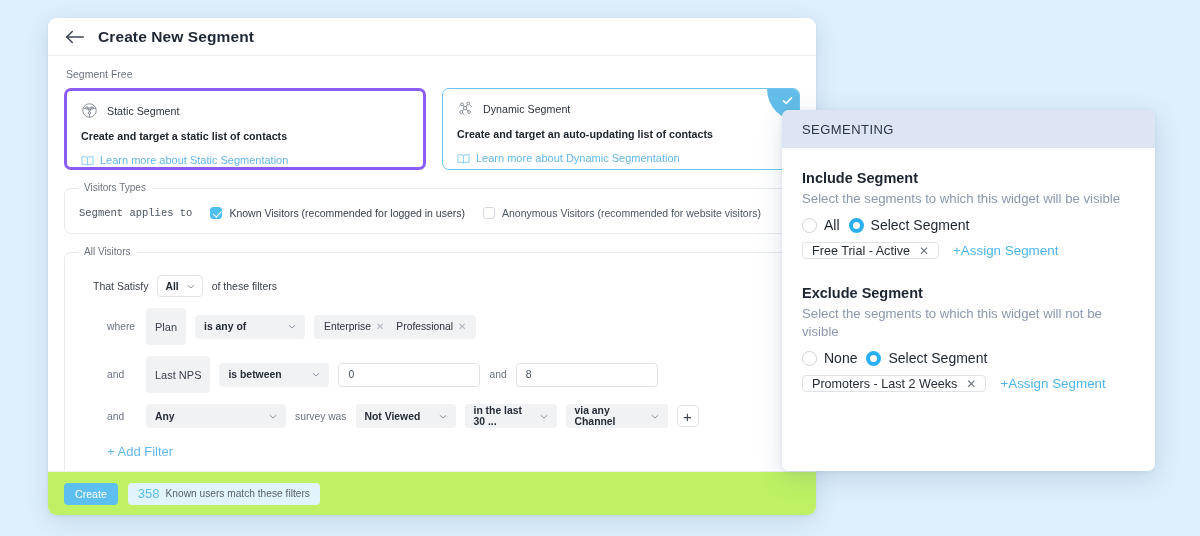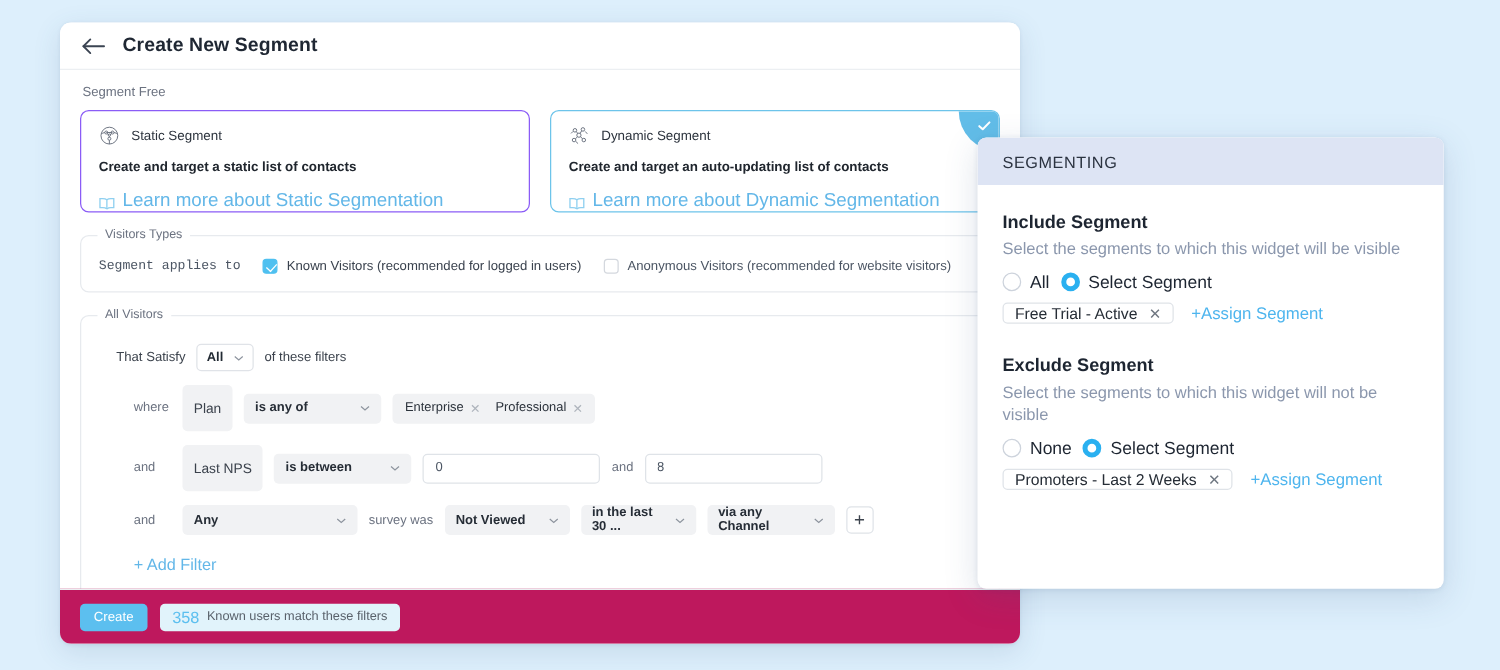--- a/index.html
+++ b/index.html
@@ -35,31 +35,31 @@
   .card-body{ padding:10px 16px 0 16px; }
 
   .section-label{
     font-size:10.5px; color:#6b7280; margin:2px 0 8px 2px;
   }
 
   
   .seg-types{ display:flex; gap:16px; }
   .seg-card{
     position:relative; flex:1 1 0; height:82px;
-    border:1px solid #8b5cf6; border-radius:7px; background:#fff;
+    border:3px solid #8b5cf6; border-radius:7px; background:#fff;
     padding:11px 14px 0 14px; overflow:hidden; cursor:pointer;
   }
   .seg-card.selected{ border:1px solid #6dc4ea; }
   .seg-card-top{ display:flex; align-items:center; gap:9px; }
   .seg-icon{ width:17px; height:17px; flex:0 0 auto; color:#6b7280; }
   .seg-card-title{ font-size:10.7px; color:#2c333d; }
   .seg-card-desc{ font-size:10.7px; color:#20262e; font-weight:bold; margin-top:11px; }
   .seg-learn{
     display:flex; align-items:center; gap:6px; margin-top:12px;
-    font-size:15px; color:#63b7e8; cursor:pointer;text-align:right;
+    font-size:11px; color:#63b7e8; cursor:pointer;text-align:right;
   }
   .book-icon{ width:13px; height:11px; flex:0 0 auto; color:#8fd0f0; }
   .check-badge{
     position:absolute; right:0; top:0; width:32px; height:32px;
     background:#62bde8; border-bottom-left-radius:32px;
     display:flex; align-items:flex-start; justify-content:flex-end;
     padding:5px 5px 0 0;
   }
   .check-badge svg{ width:13px; height:13px; color:#fff; }
 
@@ -137,21 +137,21 @@
     background:#fff; display:flex; align-items:center; justify-content:center;
     color:#3d444e; font-size:15px; line-height:1; cursor:pointer;
   }
   .addfilter{
     margin:16px 0 0 28px; font-size:13px; color:#63b7e8; cursor:pointer;
   }
 
   
   .card-footer{
     position:absolute; left:0; right:0; bottom:0; height:44px;
-    border-top:1px solid #eceff2; background:#be185d;
+    border-top:1px solid #eceff2; background:#bef264;
     display:flex; align-items:center; gap:10px; padding-left:16px;
   }
   .btn-create{
     background:#5cbfef; color:#fff; border:none; border-radius:4px;
     height:22px; padding:0 11px; font-size:10.6px; cursor:pointer;
     font-family:"Liberation Sans", sans-serif;
   }
   .match-pill{
     background:#e1f3fb; border-radius:4px; height:22px; padding:0 10px;
     display:flex; align-items:center; gap:6px;

